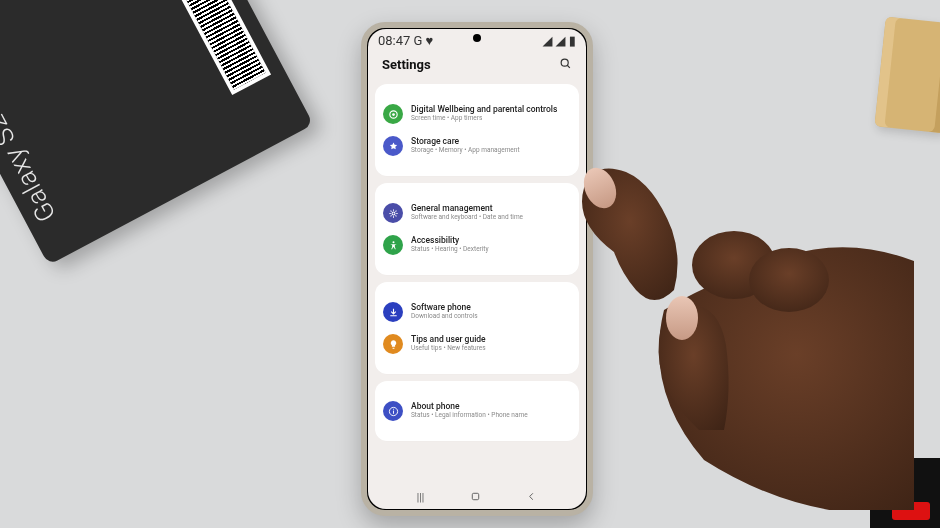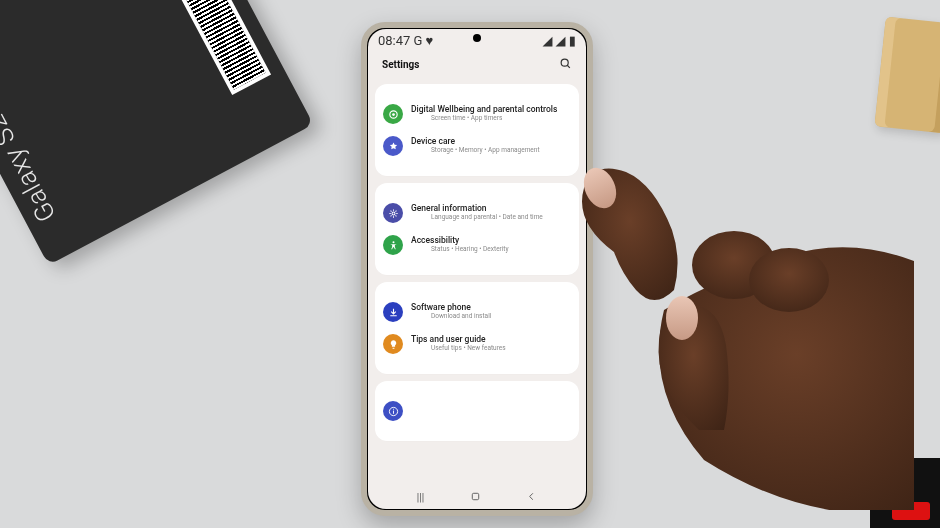--- a/index.html
+++ b/index.html
@@ -128,21 +128,21 @@
   }
   .status-left, .status-right { display:flex; gap:3px; align-items:center; }
   .header {
     display:flex;
     justify-content:space-between;
     align-items:center;
     padding: 6px 14px 10px 14px;
   }
   .header h1 {
     margin:0;
-    font-size: 10px;
+    font-size: 13px;
     font-weight: 700;
     color: #111;
   }
   .content {
     flex:1;
     padding: 0 7px 4px 7px;
     overflow:hidden;
   }
   .card {
     background:#fff;
@@ -163,21 +163,21 @@
     height:20px;
     border-radius:50%;
     display:flex;
     align-items:center;
     justify-content:center;
     flex-shrink:0;
   }
   .icon-wrap svg { width:11px; height:11px; }
   .item-text { display:flex; flex-direction:column; line-height:1.15; min-width:0; }
   .item-title { font-size:8.5px; color:#222; font-weight:500; }
-  .item-sub  { font-size:6.5px; color:#8a8a8a; margin-top:0.5px;margin-left:20px; }
+  .item-sub  { font-size:6.5px; color:#8a8a8a; margin-top:0.5px; }
   .navbar {
     height:24px;
     display:flex;
     justify-content:space-around;
     align-items:center;
     padding:0 26px;
   }
   .navbar span { color:#555; font-size:10px; }
   
   .hand {
@@ -239,36 +239,36 @@
               <span class="item-sub">Screen time • App timers</span>
             </div>
           </div>
           <div class="item">
             <div class="icon-wrap" style="background: rgb(74, 89, 201);">
               <svg viewBox="0 0 24 24" fill="#fff">
                 <path d="M12 3l2.5 5 5.5.8-4 3.9.9 5.4L12 15.8 7.1 18.1 8 12.7 4 8.8l5.5-.8z"></path>
               </svg>
             </div>
             <div class="item-text">
-              <span class="item-title">Device care</span>
+              <span class="item-title">Storage care</span>
               <span class="item-sub">Storage • Memory • App management</span>
             </div>
           </div>
         </div>
         <div class="card">
           <div class="item">
             <div class="icon-wrap" style="background: rgb(74, 77, 168);">
               <svg viewBox="0 0 24 24" fill="none" stroke="#fff" stroke-width="2.2">
                 <circle cx="12" cy="12" r="3.2"></circle>
                 <path d="M12 3v3M12 18v3M3 12h3M18 12h3M5.6 5.6l2.1 2.1M16.3 16.3l2.1 2.1M18.4 5.6l-2.1 2.1M7.7 16.3l-2.1 2.1"></path>
               </svg>
             </div>
             <div class="item-text">
-              <span class="item-title">General information</span>
-              <span class="item-sub">Language and parental • Date and time</span>
+              <span class="item-title">General management</span>
+              <span class="item-sub">Software and keyboard • Date and time</span>
             </div>
           </div>
           <div class="item">
             <div class="icon-wrap" style="background: rgb(47, 163, 74);">
               <svg viewBox="0 0 24 24" fill="#fff">
                 <circle cx="12" cy="5" r="2.2"></circle>
                 <path d="M5 9h14l-4 2v4l2 5h-2l-2-4h-2l-2 4H7l2-5v-4z"></path>
               </svg>
             </div>
             <div class="item-text">
@@ -279,21 +279,21 @@
         </div>
         <div class="card">
           <div class="item">
             <div class="icon-wrap" style="background: rgb(43, 63, 191);">
               <svg viewBox="0 0 24 24" fill="none" stroke="#fff" stroke-width="2.4">
                 <path d="M12 4v10M7 10l5 5 5-5M5 19h14"></path>
               </svg>
             </div>
             <div class="item-text">
               <span class="item-title">Software phone</span>
-              <span class="item-sub">Download and install</span>
+              <span class="item-sub">Download and controls</span>
             </div>
           </div>
           <div class="item">
             <div class="icon-wrap" style="background: rgb(224, 138, 31);">
               <svg viewBox="0 0 24 24" fill="#fff">
                 <path d="M12 3a6 6 0 0 0-3.5 10.9V17h7v-3.1A6 6 0 0 0 12 3zM10 19h4v2h-4z"></path>
               </svg>
             </div>
             <div class="item-text">
               <span class="item-title">Tips and user guide</span>
@@ -302,20 +302,24 @@
           </div>
         </div>
         <div class="card">
           <div class="item">
             <div class="icon-wrap" style="background: rgb(61, 79, 196);">
               <svg viewBox="0 0 24 24" fill="#fff">
                 <circle cx="12" cy="12" r="9" fill="none" stroke="#fff" stroke-width="2"></circle>
                 <rect x="11" y="10" width="2" height="7"></rect>
                 <rect x="11" y="6" width="2" height="2"></rect>
               </svg>
+            </div>
+            <div class="item-text">
+              <span class="item-title">About phone</span>
+              <span class="item-sub">Status • Legal information • Phone name</span>
             </div>
           </div>
         </div>
       </div>
 
     <div class="navbar">
       <span>|||</span>
       <span>
         <svg width="11" height="11" viewBox="0 0 24 24" fill="none" stroke="#555" stroke-width="2">
             <rect x="5" y="5" width="14" height="14" rx="3"></rect>

